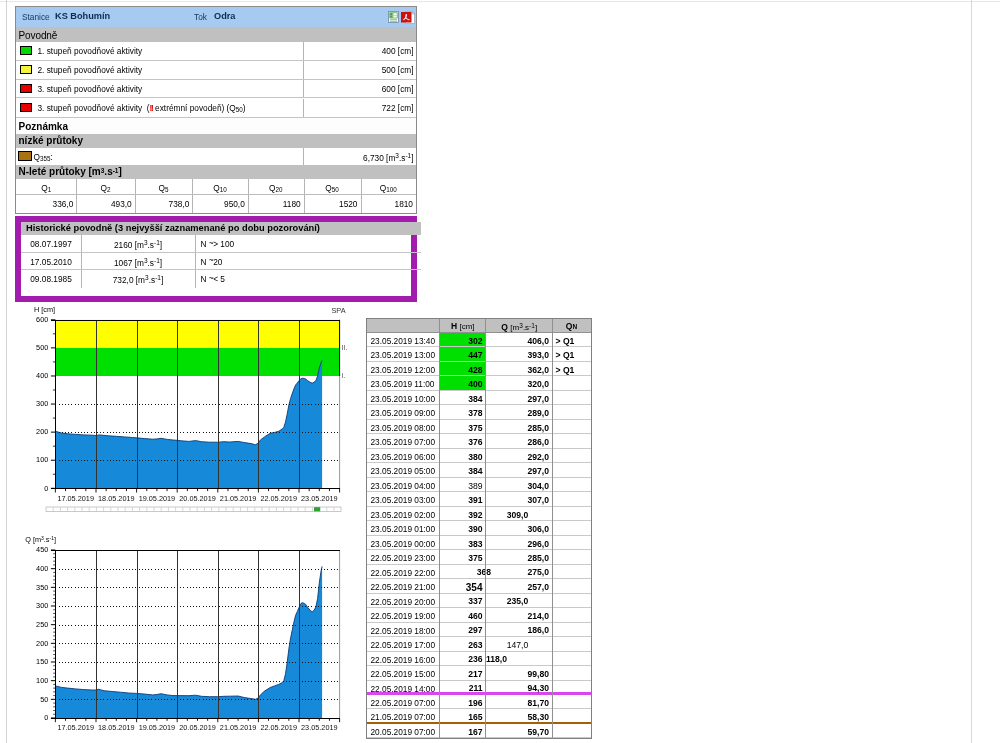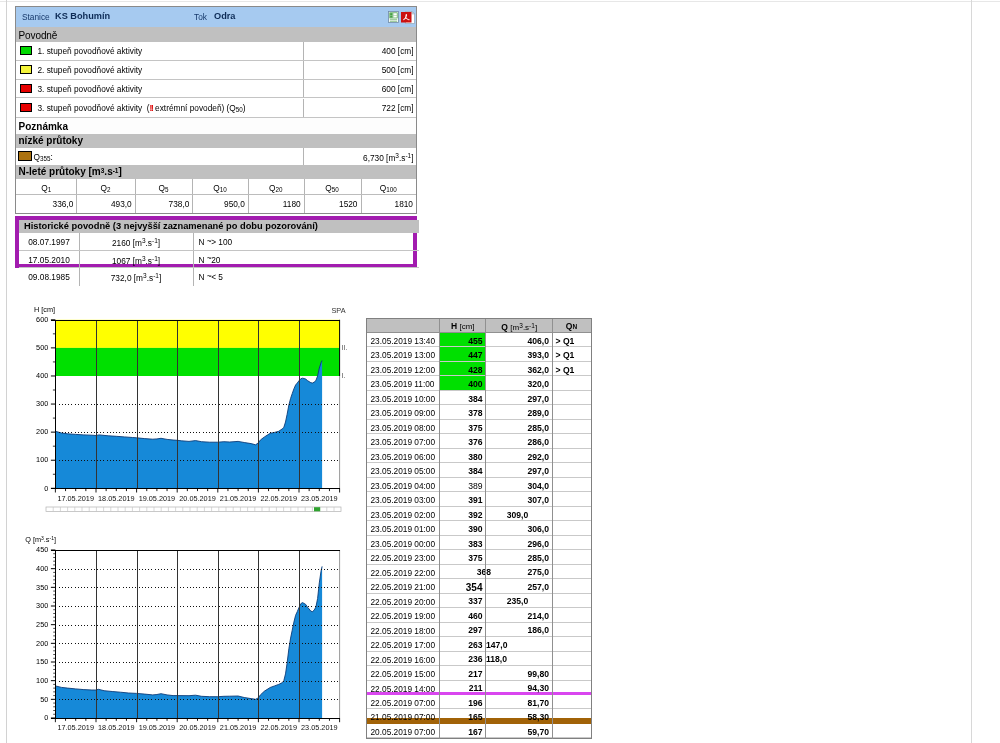--- a/index.html
+++ b/index.html
@@ -103,21 +103,21 @@
 <div class="a" style="left:176.4px;top:0;width:1px;height:18px;background:#b4b4b4"></div>
 <span class="a" style="left:176.4px;width:55.4px;top:4.5px;font-size:8.3px;text-align:right;padding-right:3px">950,0</span>
 <div class="a" style="left:231.8px;top:0;width:1px;height:18px;background:#b4b4b4"></div>
 <span class="a" style="left:231.8px;width:55.9px;top:4.5px;font-size:8.3px;text-align:right;padding-right:3px">1180</span>
 <div class="a" style="left:287.7px;top:0;width:1px;height:18px;background:#b4b4b4"></div>
 <span class="a" style="left:287.7px;width:56.8px;top:4.5px;font-size:8.3px;text-align:right;padding-right:3px">1520</span>
 <div class="a" style="left:344.5px;top:0;width:1px;height:18px;background:#b4b4b4"></div>
 <span class="a" style="left:344.5px;width:55.5px;top:4.5px;font-size:8.3px;text-align:right;padding-right:3px">1810</span>
 </div>
 </div>
-<div class="a" style="left:15px;top:215.5px;width:402px;height:52px;border:4px solid #a21caf">
+<div class="a" style="left:15px;top:215.5px;width:402px;height:86px;border:6px solid #a21caf">
 <div class="t1row" style="top:0.0px;height:13.5px;background:#c0c0c0;">
 <span class="a hsec" style="left:5px;top:1px;font-size:9.3px">Historické povodně (3 nejvyšší zaznamenané po dobu pozorování)</span>
 </div>
 <div class="t1row" style="top:13.5px;height:17.5px;border-bottom:1px solid #c4c4c4;">
 <span class="a" style="left:0;width:60px;top:4px;font-size:8.3px;text-align:center">08.07.1997</span>
 <div class="a" style="left:60.1px;top:0;width:1px;height:17.5px;background:#b4b4b4"></div>
 <span class="a" style="left:60px;width:114px;top:4px;font-size:8.3px;text-align:center">2160 [m<span class="sup">3</span>.s<span class="sup">-1</span>]</span>
 <div class="a" style="left:174.2px;top:0;width:1px;height:17.5px;background:#b4b4b4"></div>
 <span class="a" style="left:179.5px;top:4px;font-size:8.3px">N <span style="position:relative;top:-1.5px;letter-spacing:-0.5px">~</span>&gt; 100</span>
 </div>
@@ -372,21 +372,21 @@
 <text x="319.3" y="730.4" font-size="7.3" text-anchor="middle" fill="#111">23.05.2019</text>
 </svg>
 <div class="a" style="left:366px;top:317.5px;width:225.5px;height:421.3px;border:1px solid #808080">
 <div class="a c0" style="left:0;top:0;width:223.5px;height:14.5px;border-bottom:1px solid #909090"></div>
 <span class="a" style="left:72.5px;top:2.5px;width:46.5px;text-align:center;font-size:8.5px"><b>H</b> <span style="font-size:8px">[cm]</span></span>
 <span class="a" style="left:119px;top:2.5px;width:66.5px;text-align:center;font-size:8.5px"><b>Q</b> <span style="font-size:8px">[m<span class="sup">3</span>.s<span class="sup">-1</span>]</span></span>
 <span class="a" style="left:185.5px;top:2.5px;width:38px;text-align:center;font-size:8.5px;font-weight:bold">Q<span style="font-size:6.5px">N</span></span>
 <div class="a" style="left:0;top:14.50px;width:223.5px;height:14.48px;border-bottom:1px solid #c9c9c9">
 <span class="a" style="left:3.5px;top:3px;font-size:8.3px;white-space:nowrap">23.05.2019 13:40</span>
 <div class="a" style="left:72.9px;top:0;width:45.1px;height:13.48px;background:#00e000"></div>
-<span class="a" style="left:72.5px;top:2.8px;width:43px;text-align:right;font-size:8.6px;font-weight:bold">455</span>
+<span class="a" style="left:72.5px;top:2.8px;width:43px;text-align:right;font-size:8.6px;font-weight:bold">302</span>
 <span class="a" style="left:119px;top:2.8px;width:63px;text-align:right;font-size:8.6px;font-weight:bold">406,0</span>
 <span class="a" style="left:188.5px;top:2.8px;font-size:8.6px;font-weight:bold">&gt; Q1</span>
 </div>
 <div class="a" style="left:0;top:28.98px;width:223.5px;height:14.48px;border-bottom:1px solid #c9c9c9">
 <span class="a" style="left:3.5px;top:3px;font-size:8.3px;white-space:nowrap">23.05.2019 13:00</span>
 <div class="a" style="left:72.9px;top:0;width:45.1px;height:13.48px;background:#00e000"></div>
 <span class="a" style="left:72.5px;top:2.8px;width:43px;text-align:right;font-size:8.6px;font-weight:bold">447</span>
 <span class="a" style="left:119px;top:2.8px;width:63px;text-align:right;font-size:8.6px;font-weight:bold">393,0</span>
 <span class="a" style="left:188.5px;top:2.8px;font-size:8.6px;font-weight:bold">&gt; Q1</span>
 </div>
@@ -484,21 +484,21 @@
 <span class="a" style="left:119px;top:2.8px;width:63px;text-align:right;font-size:8.6px;font-weight:bold">214,0</span>
 </div>
 <div class="a" style="left:0;top:304.10px;width:223.5px;height:14.48px;border-bottom:1px solid #c9c9c9">
 <span class="a" style="left:3.5px;top:3px;font-size:8.3px;white-space:nowrap">22.05.2019 18:00</span>
 <span class="a" style="left:72.5px;top:2.8px;width:43px;text-align:right;font-size:8.6px;font-weight:bold">297</span>
 <span class="a" style="left:119px;top:2.8px;width:63px;text-align:right;font-size:8.6px;font-weight:bold">186,0</span>
 </div>
 <div class="a" style="left:0;top:318.58px;width:223.5px;height:14.48px;border-bottom:1px solid #c9c9c9">
 <span class="a" style="left:3.5px;top:3px;font-size:8.3px;white-space:nowrap">22.05.2019 17:00</span>
 <span class="a" style="left:72.5px;top:2.8px;width:43px;text-align:right;font-size:8.6px;font-weight:bold">263</span>
-<span class="a" style="left:119px;top:2.8px;width:63px;text-align:left;font-size:8.6px;font-weight:bold">147,0</span>
+<span class="a" style="left:119px;top:2.8px;width:63px;text-align:center;font-size:8.6px;font-weight:normal">147,0</span>
 </div>
 <div class="a" style="left:0;top:333.06px;width:223.5px;height:14.48px;border-bottom:1px solid #c9c9c9">
 <span class="a" style="left:3.5px;top:3px;font-size:8.3px;white-space:nowrap">22.05.2019 16:00</span>
 <span class="a" style="left:72.5px;top:2.8px;width:43px;text-align:right;font-size:8.6px;font-weight:bold">236</span>
 <span class="a" style="left:119px;top:2.8px;width:63px;text-align:left;font-size:8.6px;font-weight:bold">118,0</span>
 </div>
 <div class="a" style="left:0;top:347.54px;width:223.5px;height:14.48px;border-bottom:1px solid #c9c9c9">
 <span class="a" style="left:3.5px;top:3px;font-size:8.3px;white-space:nowrap">22.05.2019 15:00</span>
 <span class="a" style="left:72.5px;top:2.8px;width:43px;text-align:right;font-size:8.6px;font-weight:bold">217</span>
 <span class="a" style="left:119px;top:2.8px;width:63px;text-align:right;font-size:8.6px;font-weight:bold">99,80</span>
@@ -506,21 +506,21 @@
 <div class="a" style="left:0;top:362.02px;width:223.5px;height:14.48px;border-bottom:3px solid #d946ef">
 <span class="a" style="left:3.5px;top:3px;font-size:8.3px;white-space:nowrap">22.05.2019 14:00</span>
 <span class="a" style="left:72.5px;top:2.8px;width:43px;text-align:right;font-size:8.6px;font-weight:bold">211</span>
 <span class="a" style="left:119px;top:2.8px;width:63px;text-align:right;font-size:8.6px;font-weight:bold">94,30</span>
 </div>
 <div class="a" style="left:0;top:376.50px;width:223.5px;height:14.48px;border-bottom:1px solid #c9c9c9">
 <span class="a" style="left:3.5px;top:3px;font-size:8.3px;white-space:nowrap">22.05.2019 07:00</span>
 <span class="a" style="left:72.5px;top:2.8px;width:43px;text-align:right;font-size:8.6px;font-weight:bold">196</span>
 <span class="a" style="left:119px;top:2.8px;width:63px;text-align:right;font-size:8.6px;font-weight:bold">81,70</span>
 </div>
-<div class="a" style="left:0;top:390.98px;width:223.5px;height:14.48px;border-bottom:6px solid #a16207">
+<div class="a" style="left:0;top:390.98px;width:223.5px;height:14.48px;border-bottom:2px solid #a16207">
 <span class="a" style="left:3.5px;top:3px;font-size:8.3px;white-space:nowrap">21.05.2019 07:00</span>
 <span class="a" style="left:72.5px;top:2.8px;width:43px;text-align:right;font-size:8.6px;font-weight:bold">165</span>
 <span class="a" style="left:119px;top:2.8px;width:63px;text-align:right;font-size:8.6px;font-weight:bold">58,30</span>
 </div>
 <div class="a" style="left:0;top:405.46px;width:223.5px;height:14.48px;border-bottom:1px solid #c9c9c9">
 <span class="a" style="left:3.5px;top:3px;font-size:8.3px;white-space:nowrap">20.05.2019 07:00</span>
 <span class="a" style="left:72.5px;top:2.8px;width:43px;text-align:right;font-size:8.6px;font-weight:bold">167</span>
 <span class="a" style="left:119px;top:2.8px;width:63px;text-align:right;font-size:8.6px;font-weight:bold">59,70</span>
 </div>
 <div class="a" style="left:71.8px;top:0;width:1px;height:420.2px;background:#909090"></div>

